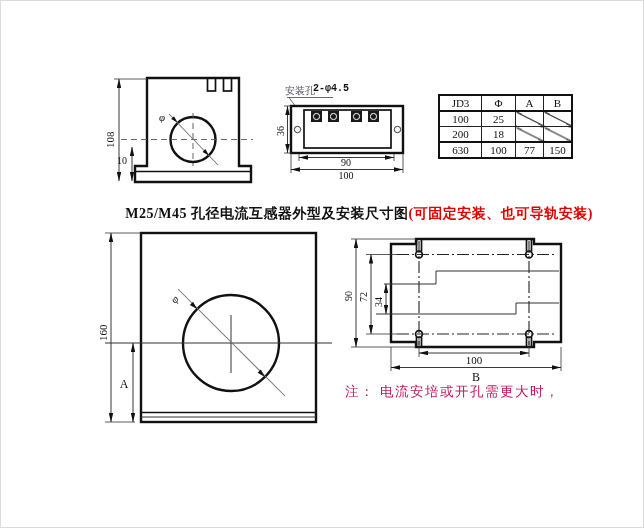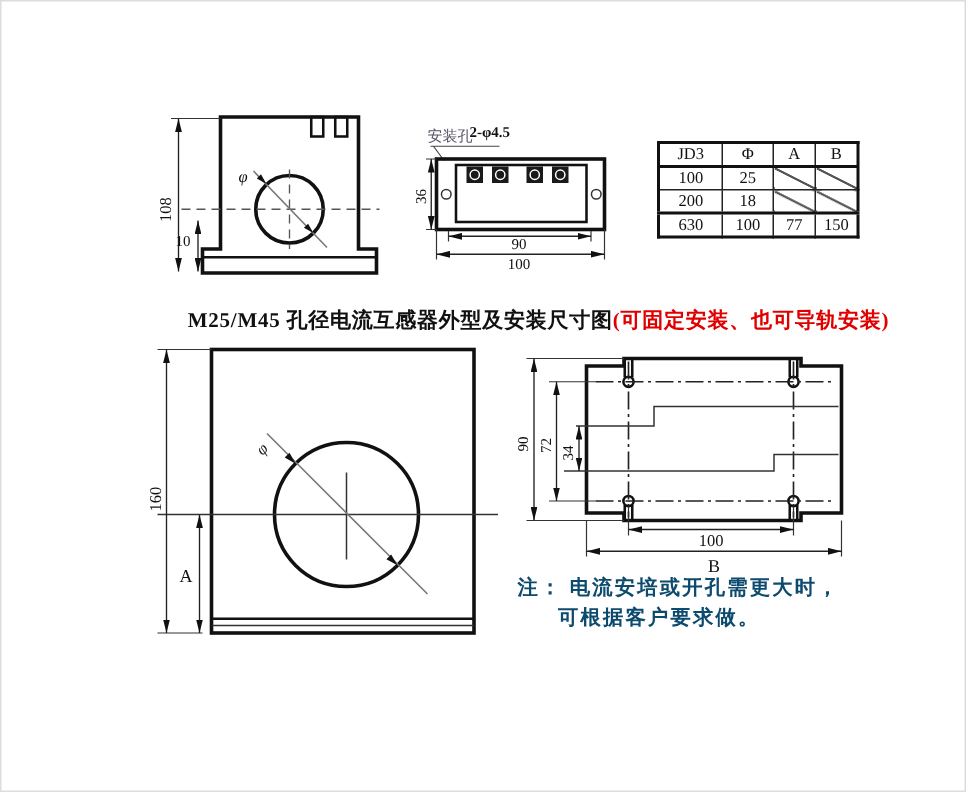--- a/index.html
+++ b/index.html
@@ -32,23 +32,23 @@
   .c0{width:41px;} .c1{width:33px;} .c2{width:27px;} .c3{width:27px;}
   .slash{background-image:linear-gradient(to right top,
          transparent 47%, #555 47%, #555 53%, transparent 53%);}
   
   .cap{position:absolute;left:0;width:644px;text-align:center;
        font-weight:bold;font-size:14px;letter-spacing:0.5px;padding-left:36px;}
   .cap1{top:204px;}
   .cap2{top:456px;}
   .red{color:#e10000;}
   .mountlbl{position:absolute;left:284px;top:83px;font-size:10px;color:#555566;}
-  .mountval{position:absolute;left:312px;top:82px;font-size:10px;font-weight:bold;color:#111;}
-  .note{position:absolute;left:344px;top:381px;font-size:13.5px;font-weight:700;
-        letter-spacing:1.5px;line-height:20px;color:#0c4a6e;}
+  .mountval{position:absolute;left:312px;top:82px;font-size:10px;font-weight:bold;color:#111;font-family:Liberation Mono, monospace;}
+  .note{position:absolute;left:344px;top:381px;font-size:13.5px;font-weight:400;
+        letter-spacing:1.5px;line-height:20px;color:#be185d;}
   .note .l2{padding-left:27px;}
 </style>
 </head>
 <body>
 
 <div class="page">
 
   <svg width="644" height="528" viewBox="0 0 644 528">
     <defs>
       <marker id="arr" viewBox="0 0 10 5" refX="10" refY="2.5" markerWidth="10" markerHeight="5" orient="auto-start-reverse">
@@ -198,19 +198,16 @@
 
   <div class="cap cap1">
     <span>M25/M45 孔径电流互感器外型及安装尺寸图</span><span class="red">(可固定安装、也可导轨安装)</span>
   </div>
 
   <div class="note">
     <div>
       <span>注：</span>
       <span>电流安培或开孔需更大时，</span>
     </div>
-    <div class="l2">
-      <span>可根据客户要求做。</span>
-    </div>
   </div>
 
 
 </div>
 
 </body></html>

